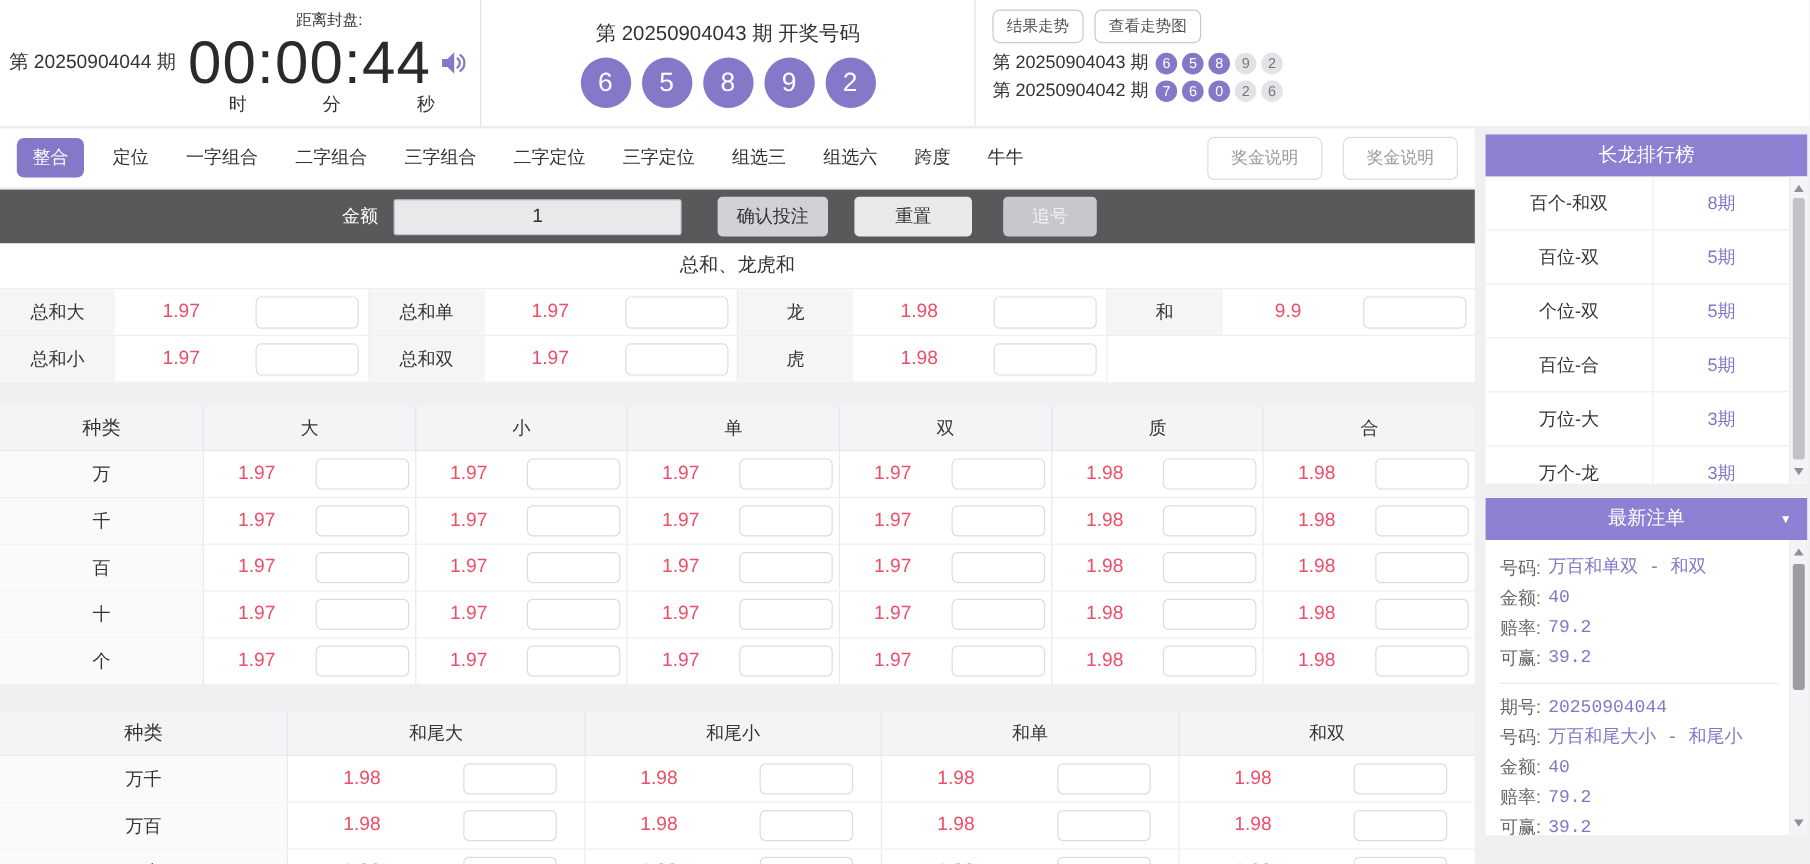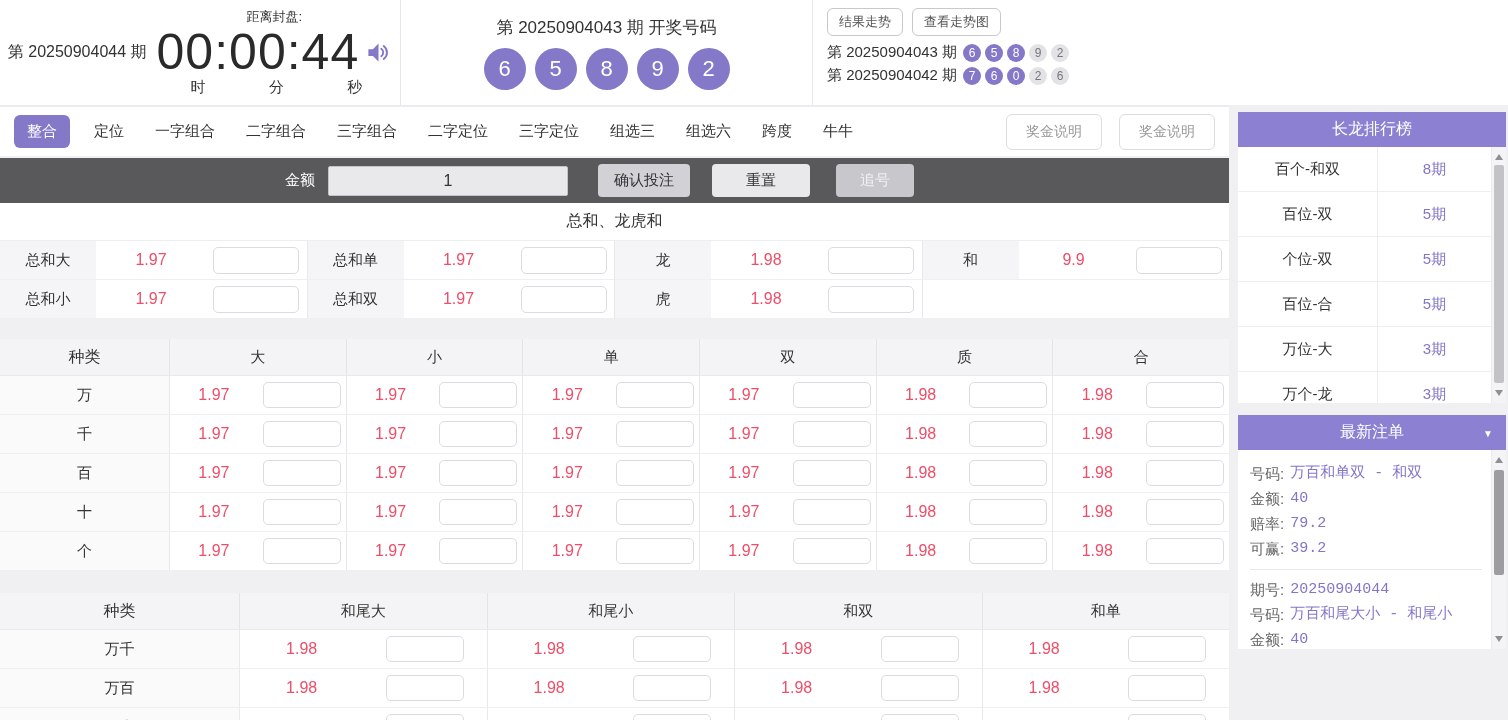--- a/index.html
+++ b/index.html
@@ -101,21 +101,21 @@
     display:flex; align-items:center; justify-content:center; position:relative; }
   .panel-caret { position:absolute; right:13px; top:50%; transform:translateY(-50%);
     font-size:10px; color:#fff; cursor:pointer; }
   .dragon-body { height:256px; overflow:hidden; position:relative; padding-right:15px; }
   .d-row { display:flex; height:45px; border-bottom:1px solid #eee; cursor:pointer; }
   .d-name { width:140px; border-right:1px solid #eee; display:flex; align-items:center;
     justify-content:center; font-size:15px; color:#333; }
   .d-count { flex:1; display:flex; align-items:center; justify-content:center;
     font-size:15px; color:#8177c8; }
 
-  .latest-body { height:199px; overflow:hidden; position:relative; padding:4px 24px 0 12px; }
+  .latest-body { height:246px; overflow:hidden; position:relative; padding:4px 24px 0 12px; }
   .entry { border-bottom:1px solid #e8e8e8; padding:7px 0 8px; }
   .entry:last-child { border-bottom:none; }
   .field { font-size:15px; line-height:25px; display:flex; }
   .f-label { color:#666; margin-right:6px; white-space:nowrap; }
   .f-value { color:#8177c8;font-family:Liberation Mono, monospace; }
 
   
   .sb { position:absolute; top:0; right:0; bottom:0; width:15px; background:#f4f4f6;
     border-left:1px solid #ebebee; }
   .sb-up, .sb-dn { position:absolute; left:0; right:0; height:16px; display:flex;
@@ -492,22 +492,22 @@
         </div>
       </section>
 
     <div class="gap20" style="height:22px;"></div>
 
     <section class="otable" id="tail-table">
         <div class="o-header">
           <div class="h-label w240">种类</div>
           <div class="h-col">和尾大</div>
           <div class="h-col">和尾小</div>
+          <div class="h-col">和单</div>
           <div class="h-col">和双</div>
-          <div class="h-col">和单</div>
         </div>
         <div class="o-row">
           <div class="o-label w240">万千</div>
           <div class="o-group">
             <div class="o-odds">1.98</div>
             <div class="o-inp">
               <input class="bet-input sm" type="text" style="">
             </div>
           </div>
           <div class="o-group">

